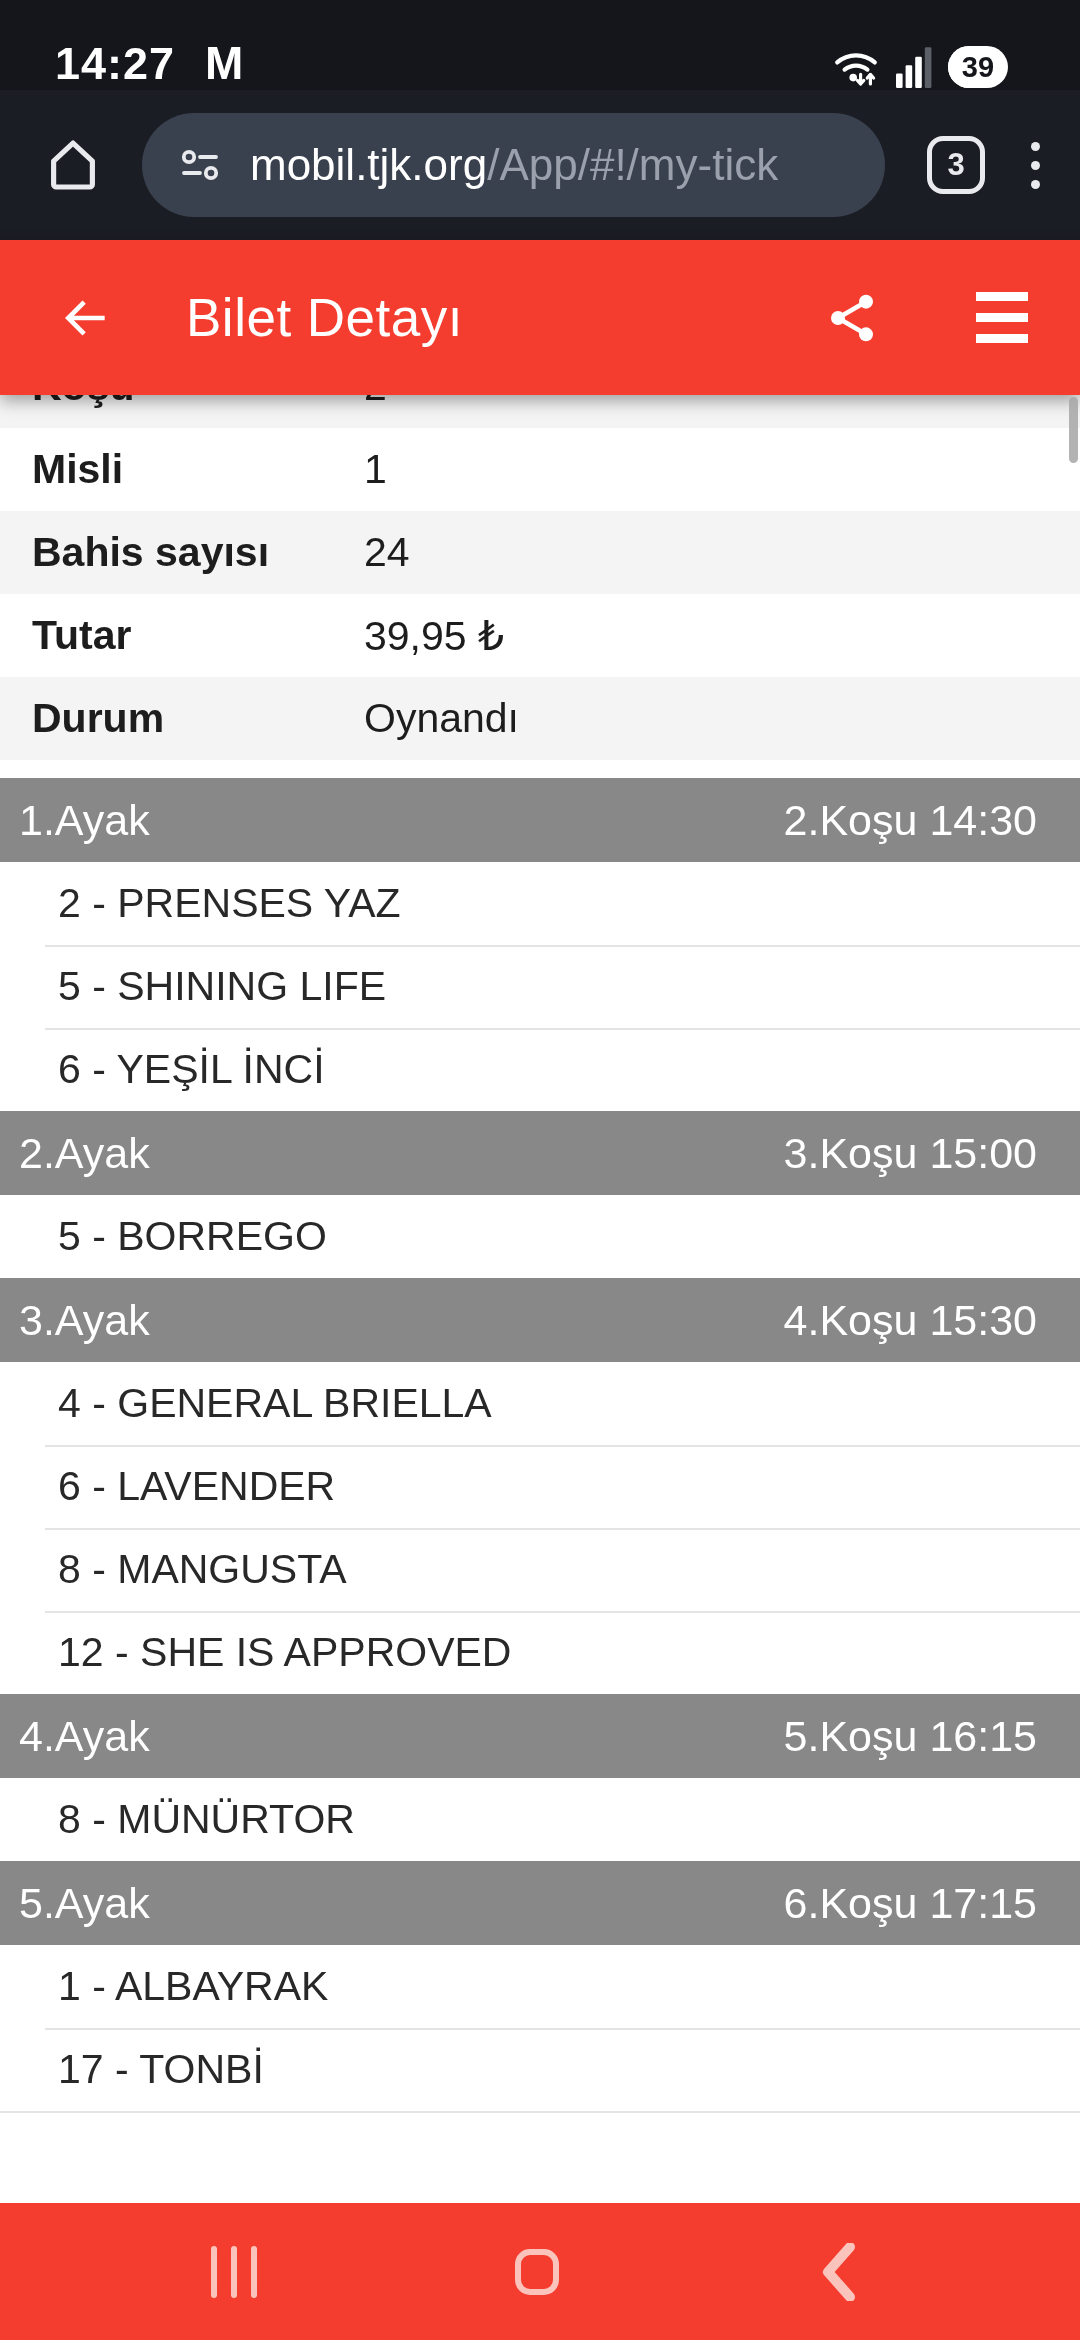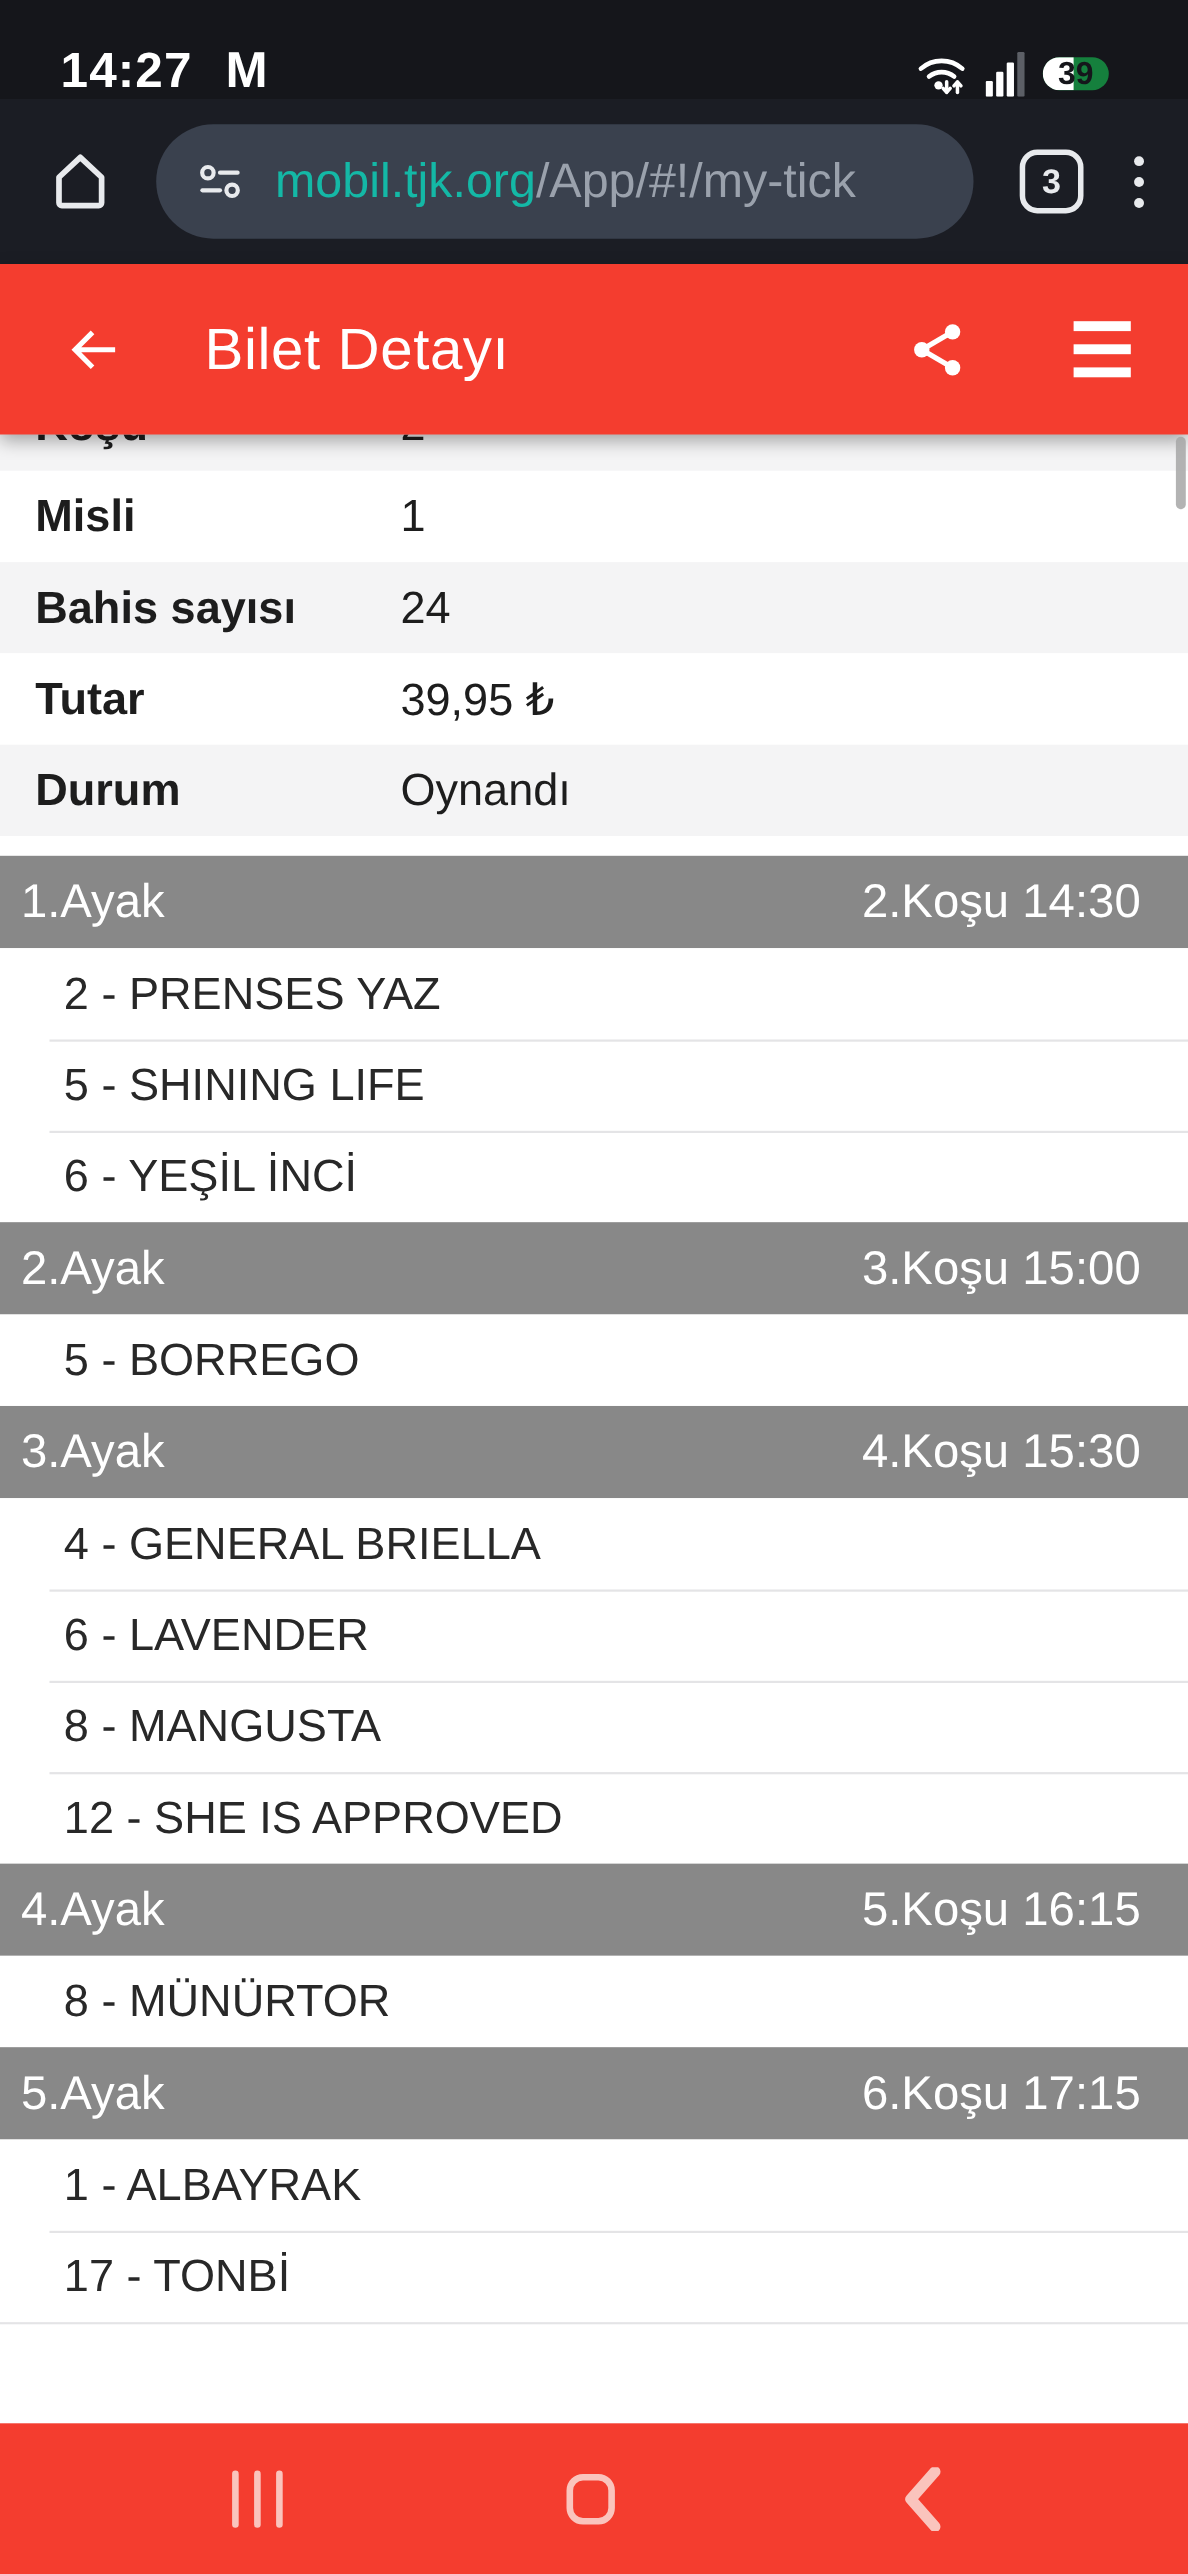--- a/index.html
+++ b/index.html
@@ -5,29 +5,29 @@
   * { margin:0; padding:0; box-sizing:border-box; }
   html,body { width:1080px; background:#000; }
   body { font-family:"Liberation Sans","DejaVu Sans",sans-serif; }
   .screen { position:relative; width:1080px; height:2340px; background:#ffffff; overflow:hidden; }
 
   
   .status-bar { height:90px; background:#15161b; display:flex; align-items:flex-end; padding:0 72px 0 55px; color:#fff; }
   .sb-time { font-size:45px; font-weight:700; letter-spacing:1px; }
   .sb-notif { font-size:46px; font-weight:700; margin-left:30px; }
   .sb-right { margin-left:auto; display:flex; align-items:center; gap:16px; }
-  .battery { position:relative; width:60px; height:30px; border-radius:21px; background:#15803d; overflow:hidden; }
+  .battery { position:relative; width:60px; height:42px; border-radius:21px; background:#ffffff; overflow:hidden; }
   .battery-fill { position:absolute; left:0; top:0; bottom:0; width:46%; background:#ffffff; }
   .battery-num { position:absolute; inset:0; display:flex; align-items:center; justify-content:center; font-size:29px; font-weight:700; color:#15161b; }
 
   
   .toolbar { height:150px; background:#1b1d24; display:flex; align-items:center; padding:0 34px 0 42px; }
   .url-pill { flex:1; height:104px; margin:0 42px 0 38px; background:#3a414e; border-radius:52px; display:flex; align-items:center; padding:0 34px; overflow:hidden; }
   .url-text { margin-left:26px; font-size:44px; white-space:nowrap; overflow:hidden; }
-  .url-domain { color:#14b8a6; }
+  .url-domain { color:#ffffff; }
   .url-path { color:#9aa1ac; }
   .tab-btn { width:58px; height:58px; flex:0 0 auto; border:5px solid #e8eaed; border-radius:16px; display:flex; align-items:center; justify-content:center; font-size:31px; font-weight:700; color:#e8eaed; }
   .menu-dots { margin-left:40px; display:flex; flex-direction:column; gap:10px; padding:6px; }
   .menu-dots i { width:9px; height:9px; border-radius:50%; background:#e8eaed; }
 
   
   .app-bar { position:relative; z-index:5; height:155px; background:#f43d2f; display:flex; align-items:center; padding:0 48px 0 58px; color:#fff; box-shadow:0 6px 16px rgba(0,0,0,.35); }
   .app-title { margin-left:72px; font-size:53px; letter-spacing:.5px; }
   .share-btn { margin-left:auto; }
   .hamburger { margin-left:92px; display:flex; flex-direction:column; gap:12px; padding:4px; }

